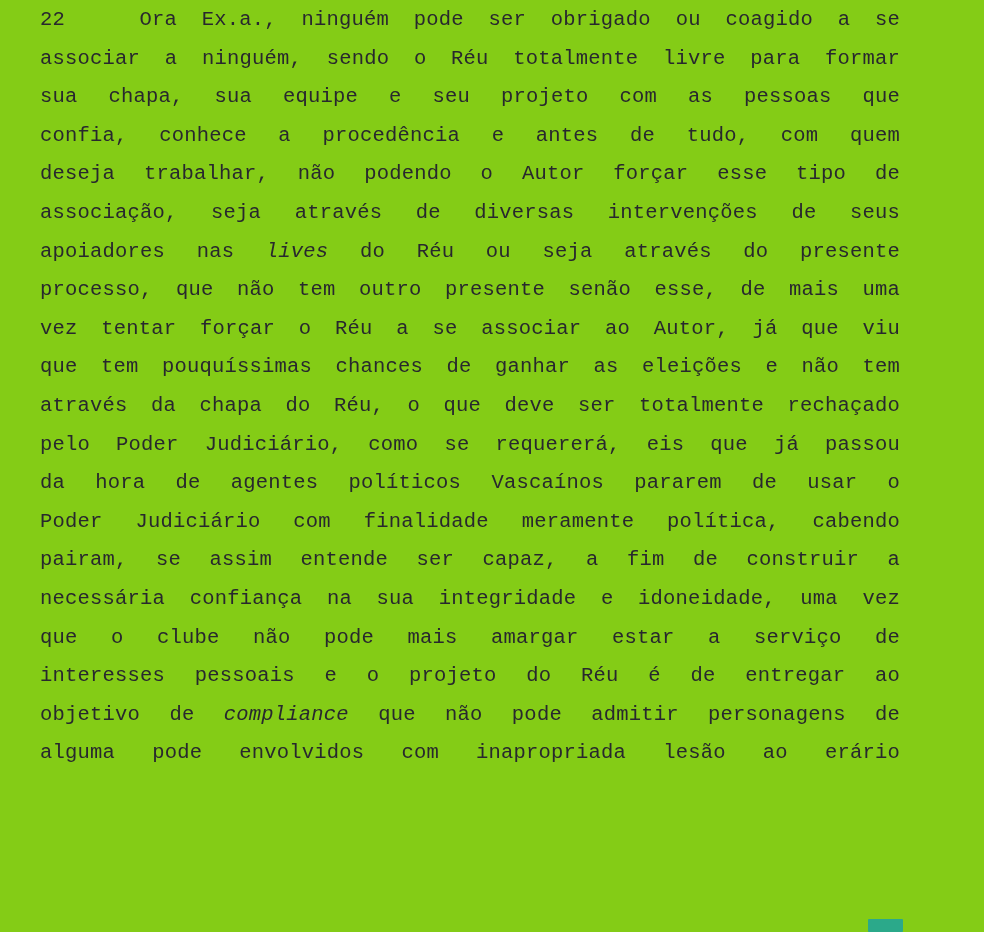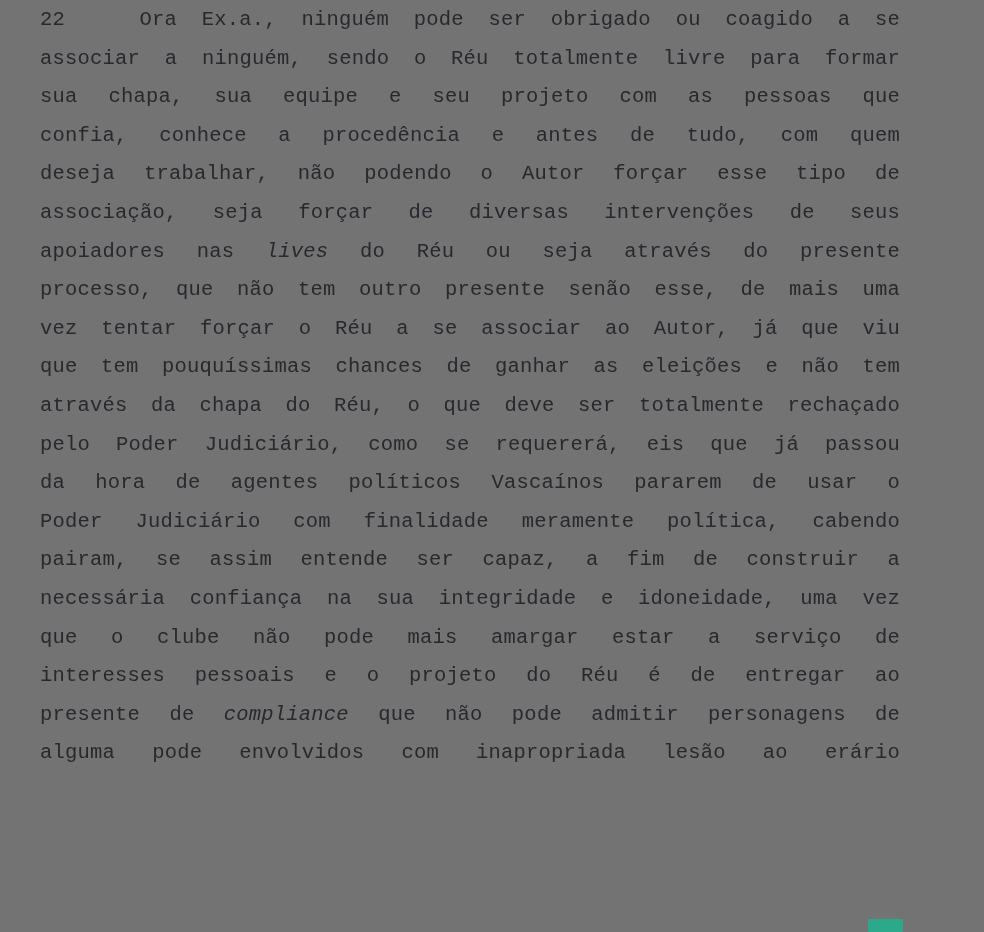--- a/index.html
+++ b/index.html
@@ -43,37 +43,37 @@
     bottom: 0px;
     right: 81px;
     width: 35px;
     height: 13px;
     border-radius: 1px;
   }
 </style>
 </head>
 <body>
 
-<div class="page" style="background: #737373; color: rgb(40, 40, 46);">
+<div class="page" style="background: #84cc16; color: rgb(40, 40, 46);">
   <div class="content">
       <div class="line"><span class="run">22</span><span class="run">&nbsp;&nbsp; </span><span class="run">Ora Ex.a., ninguém pode ser obrigado ou coagido a se</span></div>
       <div class="line"><span class="run">associar a ninguém, sendo o Réu totalmente livre para formar</span></div>
       <div class="line"><span class="run">sua chapa, sua equipe e seu projeto com as pessoas que</span></div>
       <div class="line"><span class="run">confia, conhece a procedência e antes de tudo, com quem</span></div>
       <div class="line"><span class="run">deseja trabalhar, não podendo o Autor forçar esse tipo de</span></div>
-      <div class="line"><span class="run">associação, seja forçar de diversas intervenções de seus</span></div>
+      <div class="line"><span class="run">associação, seja através de diversas intervenções de seus</span></div>
       <div class="line"><span class="run">apoiadores nas </span><span class="run italic">lives</span><span class="run"> do Réu ou seja através do presente</span></div>
       <div class="line"><span class="run">processo, que não tem outro presente senão esse, de mais uma</span></div>
       <div class="line"><span class="run">vez tentar forçar o Réu a se associar ao Autor, já que viu</span></div>
       <div class="line"><span class="run">que tem pouquíssimas chances de ganhar as eleições e não tem</span></div>
       <div class="line"><span class="run">através da chapa do Réu, o que deve ser totalmente rechaçado</span></div>
       <div class="line"><span class="run">pelo Poder Judiciário, como se requererá, eis que já passou</span></div>
       <div class="line"><span class="run">da hora de agentes políticos Vascaínos pararem de usar o</span></div>
       <div class="line"><span class="run">Poder Judiciário com finalidade meramente política, cabendo</span></div>
       <div class="line"><span class="run">pairam, se assim entende ser capaz, a fim de construir a</span></div>
       <div class="line"><span class="run">necessária confiança na sua integridade e idoneidade, uma vez</span></div>
       <div class="line"><span class="run">que o clube não pode mais amargar estar a serviço de</span></div>
       <div class="line"><span class="run">interesses pessoais e o projeto do Réu é de entregar ao</span></div>
-      <div class="line"><span class="run">presente de </span><span class="run italic">compliance</span><span class="run"> que não pode admitir personagens de</span></div>
+      <div class="line"><span class="run">objetivo de </span><span class="run italic">compliance</span><span class="run"> que não pode admitir personagens de</span></div>
       <div class="line"><span class="run">alguma pode envolvidos com inapropriada lesão ao erário</span></div>
     </div>
   <div class="corner-badge" style="background: rgb(43, 169, 138);"></div>
 </div>
 
 </body></html>

